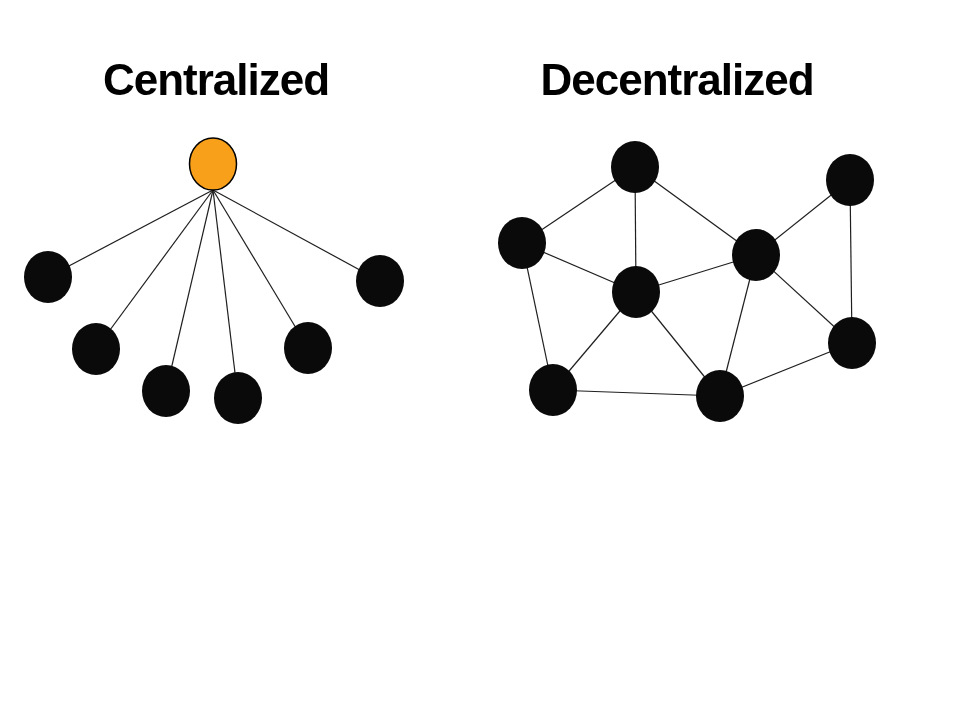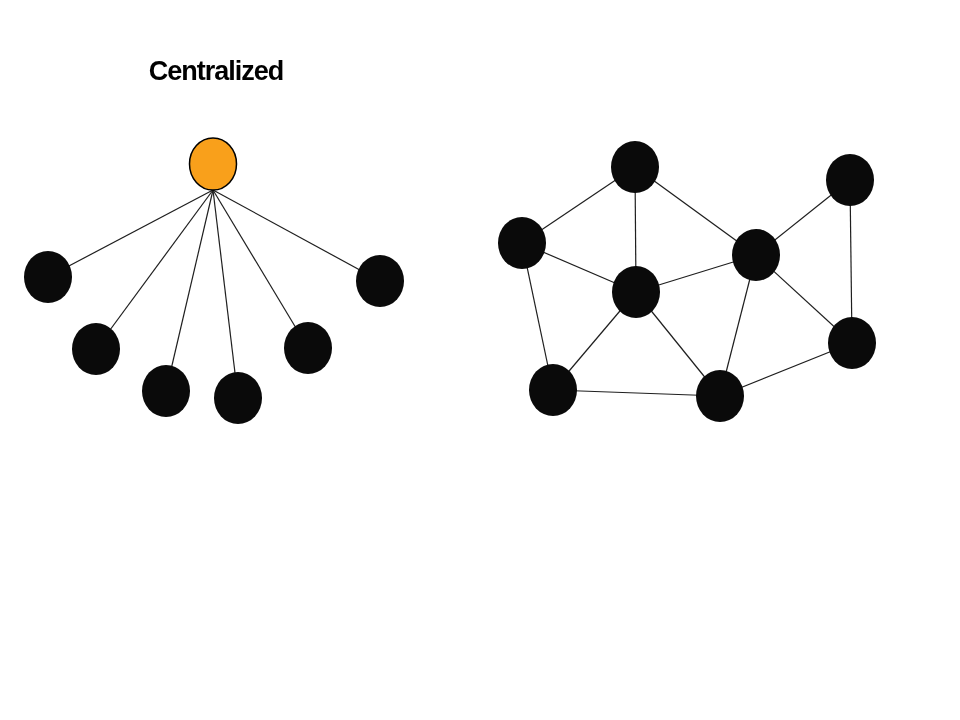--- a/index.html
+++ b/index.html
@@ -14,39 +14,40 @@
     background: #ffffff;
     overflow: hidden;
     font-family: "Liberation Sans", sans-serif;
   }
   .slide-title {
     position: absolute;
     top: 58px;
     transform: translateX(-50%);
     font-family: "Liberation Sans", sans-serif;
     font-weight: bold;
-    font-size: 27px;
+    font-size: 44px;
     line-height: 1.0;
     letter-spacing: -1px;
     color: #000000;
     white-space: nowrap;
   }
   #title-centralized  { left: 216px; }
   #title-decentralized{ left: 677px; }
   #diagram {
     position: absolute;
     left: 0;
     top: 0;
   }
 </style>
 </head>
 <body>
 
 <div class="slide">
   <div class="slide-title" id="title-centralized">Centralized</div>
+  <div class="slide-title" id="title-decentralized">Decentralized</div>
   <svg id="diagram" width="960" height="720" viewBox="0 0 960 720" xmlns="http://www.w3.org/2000/svg">
       <line x1="213" y1="190" x2="48" y2="277" stroke="#1F1F1F" stroke-width="1.2"></line>
       <line x1="213" y1="190" x2="96" y2="349" stroke="#1F1F1F" stroke-width="1.2"></line>
       <line x1="213" y1="190" x2="166" y2="391" stroke="#1F1F1F" stroke-width="1.2"></line>
       <line x1="213" y1="190" x2="238" y2="398" stroke="#1F1F1F" stroke-width="1.2"></line>
       <line x1="213" y1="190" x2="308" y2="348" stroke="#1F1F1F" stroke-width="1.2"></line>
       <line x1="213" y1="190" x2="380" y2="281" stroke="#1F1F1F" stroke-width="1.2"></line>
       <line x1="635" y1="167" x2="522" y2="243" stroke="#1F1F1F" stroke-width="1.2"></line>
       <line x1="635" y1="167" x2="636" y2="292" stroke="#1F1F1F" stroke-width="1.2"></line>
       <line x1="635" y1="167" x2="756" y2="255" stroke="#1F1F1F" stroke-width="1.2"></line>

